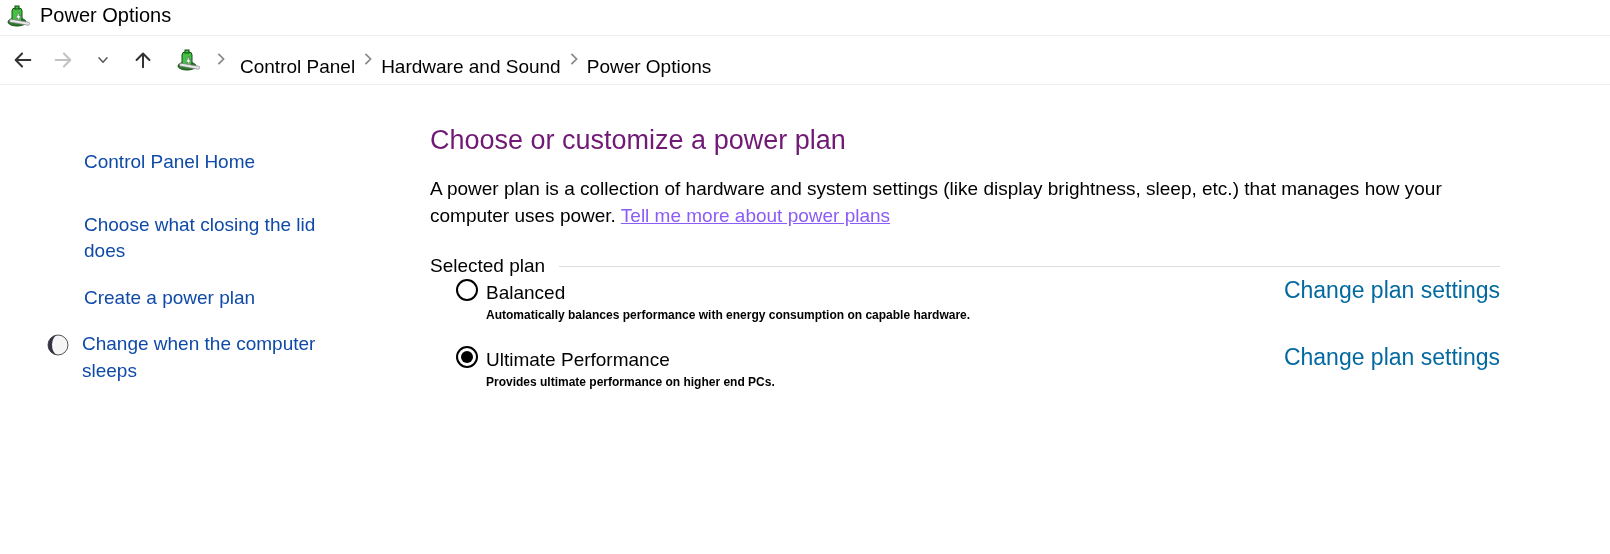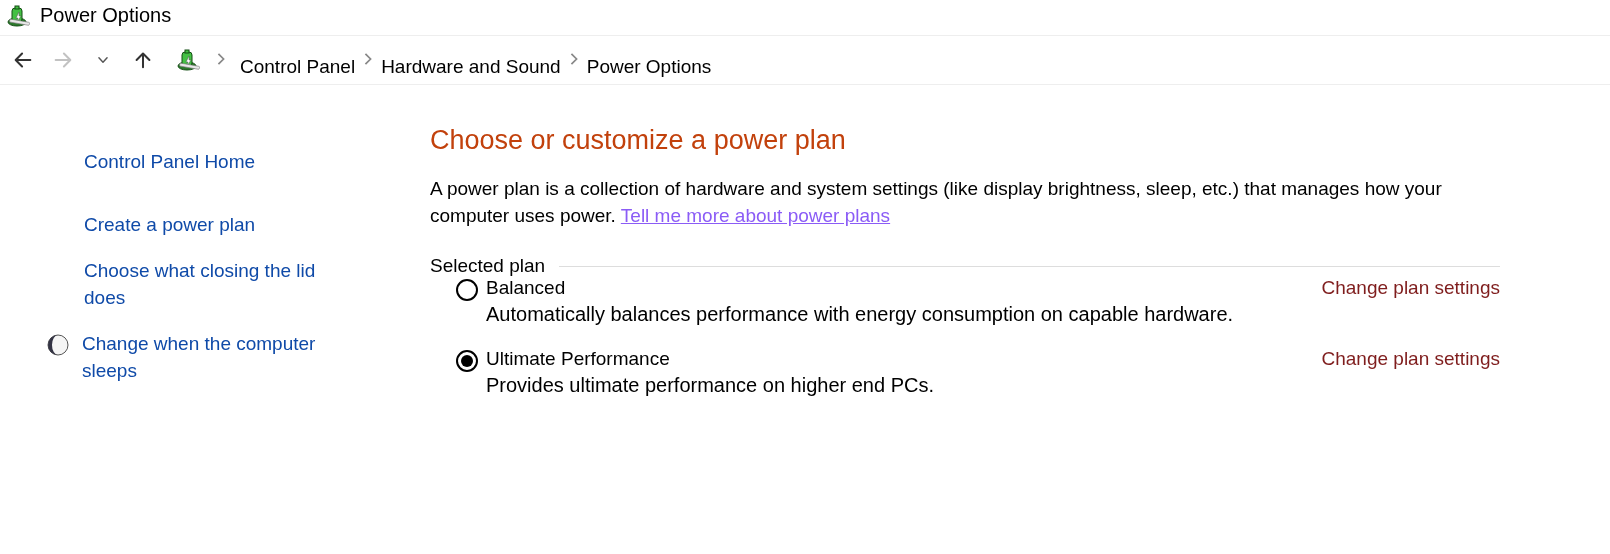--- a/index.html
+++ b/index.html
@@ -12,33 +12,33 @@
     .breadcrumb { display: flex; align-items: center; gap: 8px; font-size: 19px; }
     .breadcrumb a { color: #000; text-decoration: none; cursor: pointer; margin-top: 14px; }
     .chev { color: #888; font-size: 14px; }
     .content-wrap { display: flex; padding-top: 40px; }
     .sidebar { width: 380px; padding-left: 84px; padding-right: 20px; margin-top: 24px; }
     .sidebar-link { color: #0f4aa8; font-size: 19px; margin-bottom: 20px; display: block; line-height: 1.4; cursor: pointer; }
     .sidebar-row { display: flex; align-items: flex-start; margin-left: -38px; padding-left: 0; margin-bottom: 20px; }
     .sidebar-row .bullet { width: 24px; height: 24px; margin-right: 12px; margin-top: 2px; position: relative; flex-shrink: 0; }
     .sidebar-bullet-svg { width: 24px; height: 24px; }
     .main { flex: 1; padding-right: 60px; padding-left: 50px; max-width: 1180px; }
-    .heading { color: #c2410c; font-size: 27px; font-weight: 400; margin-bottom: 20px; }
+    .heading { color: #701a75; font-size: 27px; font-weight: 400; margin-bottom: 20px; }
     .desc { font-size: 19px; line-height: 1.4; margin-bottom: 26px; }
     .desc a { color: #8b5cf6; text-decoration: underline; cursor: pointer; }
     .fieldset-label { font-size: 19px; margin-bottom: 0; display: flex; align-items: center; }
     .fieldset-line { flex: 1; border-top: 1px solid #ddd; margin-left: 14px; }
     .plan-item { display: flex; align-items: flex-start; padding-left: 26px; margin-bottom: 22px; }
     .plan-radio { width: 22px; height: 22px; border: 2px solid #000; border-radius: 50%; margin-right: 8px; margin-top: 2px; display: flex; align-items: center; justify-content: center; cursor: pointer; flex-shrink: 0; }
     .plan-radio.selected::after { content: ""; width: 12px; height: 12px; background: #000; border-radius: 50%; }
     .plan-body { flex: 1; }
     .plan-top { display: flex; justify-content: space-between; align-items: flex-end; }
     .plan-name { font-size: 19px; }
-    .plan-change { color: #7f1d1d; font-size: 19px; cursor: pointer; white-space: nowrap; margin-left: 40px; }
-    .plan-sub { font-size: 20px; margin-top: 4px; }
+    .plan-change { color: #0369a1; font-size: 23px; cursor: pointer; white-space: nowrap; margin-left: 40px; }
+    .plan-sub { font-size: 12px; margin-top: 4px; font-weight: bold; }
     .battery-icon { width: 26px; height: 22px; display: inline-block; }
   </style>
 </head>
 <body>
 
 <div class="title-row">
   <span class="battery-icon">
     <svg viewBox="0 0 26 22">
       <ellipse cx="11" cy="17" rx="9" ry="4" fill="#2b7a2b" stroke="#134d13" stroke-width="1"></ellipse>
       <rect x="6" y="3" width="10" height="14" rx="3" fill="#44c044" stroke="#134d13" stroke-width="1"></rect>
@@ -94,22 +94,22 @@
     <span class="chev"><svg width="10" height="12" viewBox="0 0 10 14">
           <path d="M2 1l6 6-6 6" fill="none" stroke="#888" stroke-width="2"></path>
         </svg></span>
     <a>Power Options</a>
   </div>
 </div>
 
 <div class="content-wrap">
   <div class="sidebar">
     <span class="sidebar-link" style="margin-bottom:36px;">Control Panel Home</span>
+    <span class="sidebar-link">Choose what closing the lid does</span>
     <span class="sidebar-link">Create a power plan</span>
-    <span class="sidebar-link">Choose what closing the lid does</span>
     <div class="sidebar-row">
       <span class="bullet">
         <svg class="sidebar-bullet-svg" viewBox="0 0 24 24">
           <circle cx="12" cy="12" r="10" fill="#f5f5f5" stroke="#555" stroke-width="1"></circle>
           <path d="M12 2 A10 10 0 0 0 12 22 A6 10 0 0 1 12 2" fill="#333344"></path>
         </svg>
       </span>
       <span class="sidebar-link" style="margin-bottom:0;">Change when the computer sleeps</span>
     </div>
   </div>

